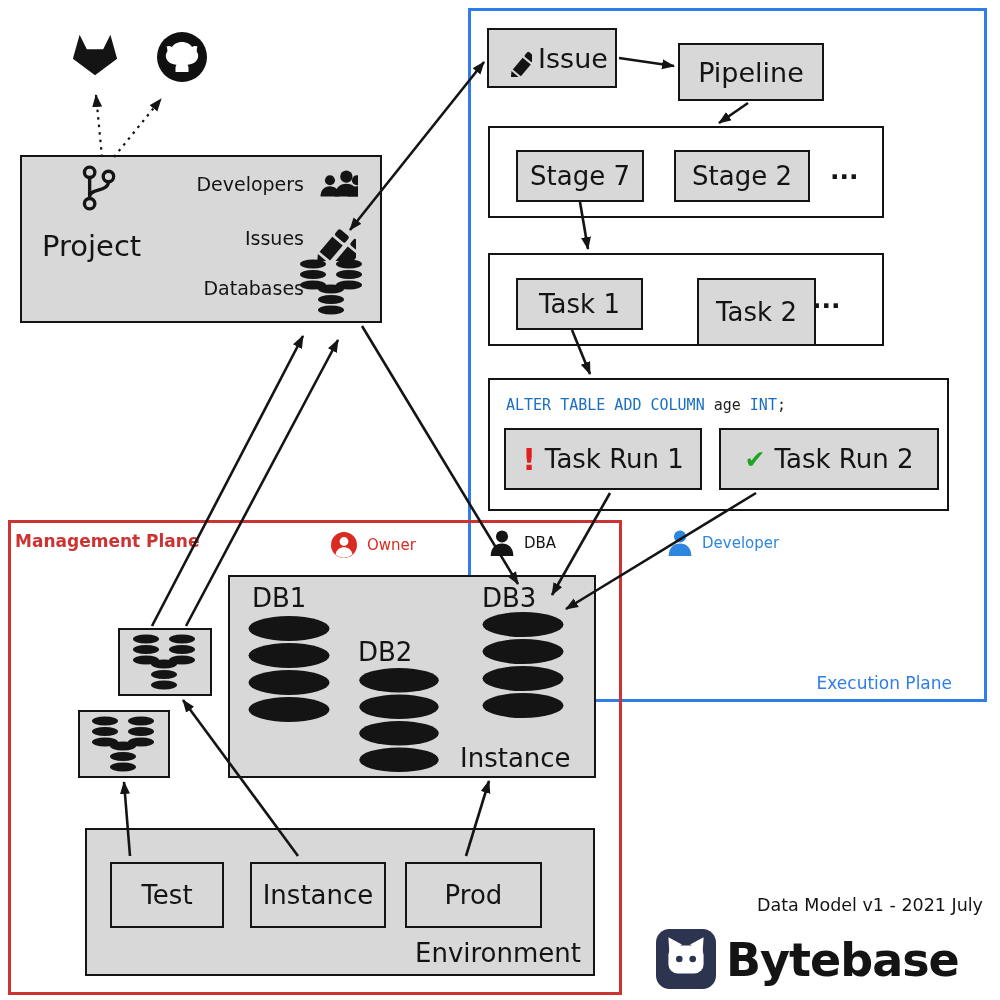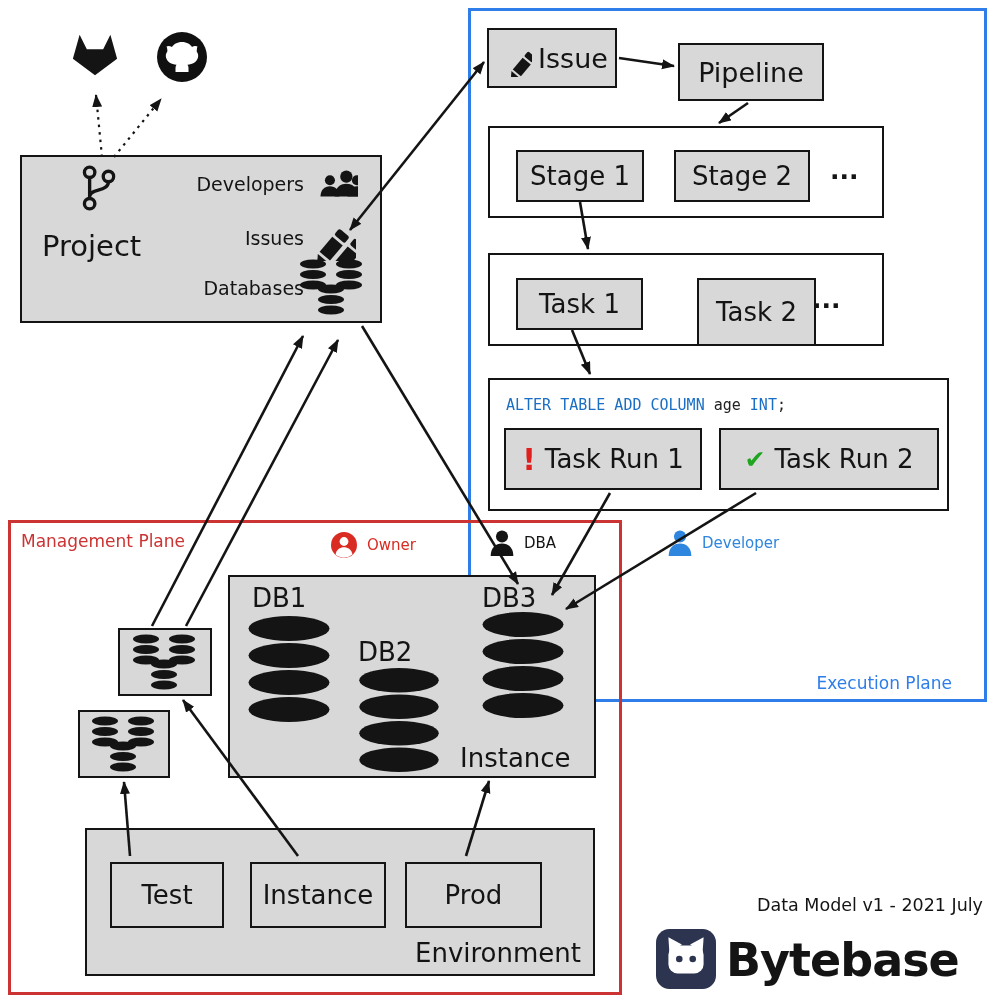--- a/index.html
+++ b/index.html
@@ -10,21 +10,21 @@
   *{box-sizing:border-box;}
   html,body{margin:0;padding:0;}
   body{width:1000px;height:1000px;background:#fff;font-family:"DejaVu Sans",sans-serif;color:#141414;}
   #canvas{position:relative;width:1000px;height:1000px;overflow:hidden;background:#fff;}
   .abs{position:absolute;}
   .plane{position:absolute;background:transparent;z-index:1;}
   .plane.execution{border:3px solid var(--execution_border);}
   .plane.management{border:3px solid var(--management_border);}
   .plane-label{position:absolute;font-size:17px;z-index:2;}
   .exec-label{right:32px;bottom:6px;color:var(--execution_border);}
-  .mgmt-label{left:10px;top:8px;color:var(--management_border);}
+  .mgmt-label{left:4px;top:8px;color:var(--management_border);font-weight:bold;}
   .box{position:absolute;background:var(--box_fill);border:2.5px solid #141414;z-index:10;}
   .wbox{position:absolute;background:#fff;border:2.5px solid #141414;z-index:10;}
   .cbox{display:flex;align-items:center;justify-content:center;}
   .big{font-size:26px;}
   .dots{position:absolute;font-size:25px;font-weight:600;z-index:11;}
   .rowlabel{position:absolute;font-size:19px;text-align:right;}
   .sql{position:absolute;font-family:"DejaVu Sans Mono",monospace;font-size:15px;white-space:pre;z-index:11;}
   .sql .kw{color:var(--sql_kw);}
   .sql .id{color:#222;}
   .badge{font-weight:bold;margin-right:9px;}
@@ -143,21 +143,21 @@
     <span class="iconwrap" style="position:static;">
       <svg width="36" height="38" viewBox="0 0 40 40" class="blk">
           <use href="#pencil" transform="translate(26,2) rotate(40)"></use>
         </svg>
     </span>
     <span style="font-size:27px;">Issue</span>
   </div>
 
   <div class="wbox" style="left:488px;top:126px;width:396px;height:92px;">
     <div class="box cbox big" style="left:26px;top:22px;width:128px;height:52px;">
-      <span>Stage 1</span>
+      <span>Stage 7</span>
     </div>
     <div class="box cbox big" style="left:184px;top:22px;width:136px;height:52px;">
       <span>Stage 2</span>
     </div>
     <span class="dots" style="left:340px;top:28px;">...</span>
   </div>
 
   <div class="wbox" style="left:488px;top:253px;width:396px;height:93px;">
     <div class="box cbox big" style="left:26px;top:23px;width:127px;height:52px;">
       <span>Task 1</span>

